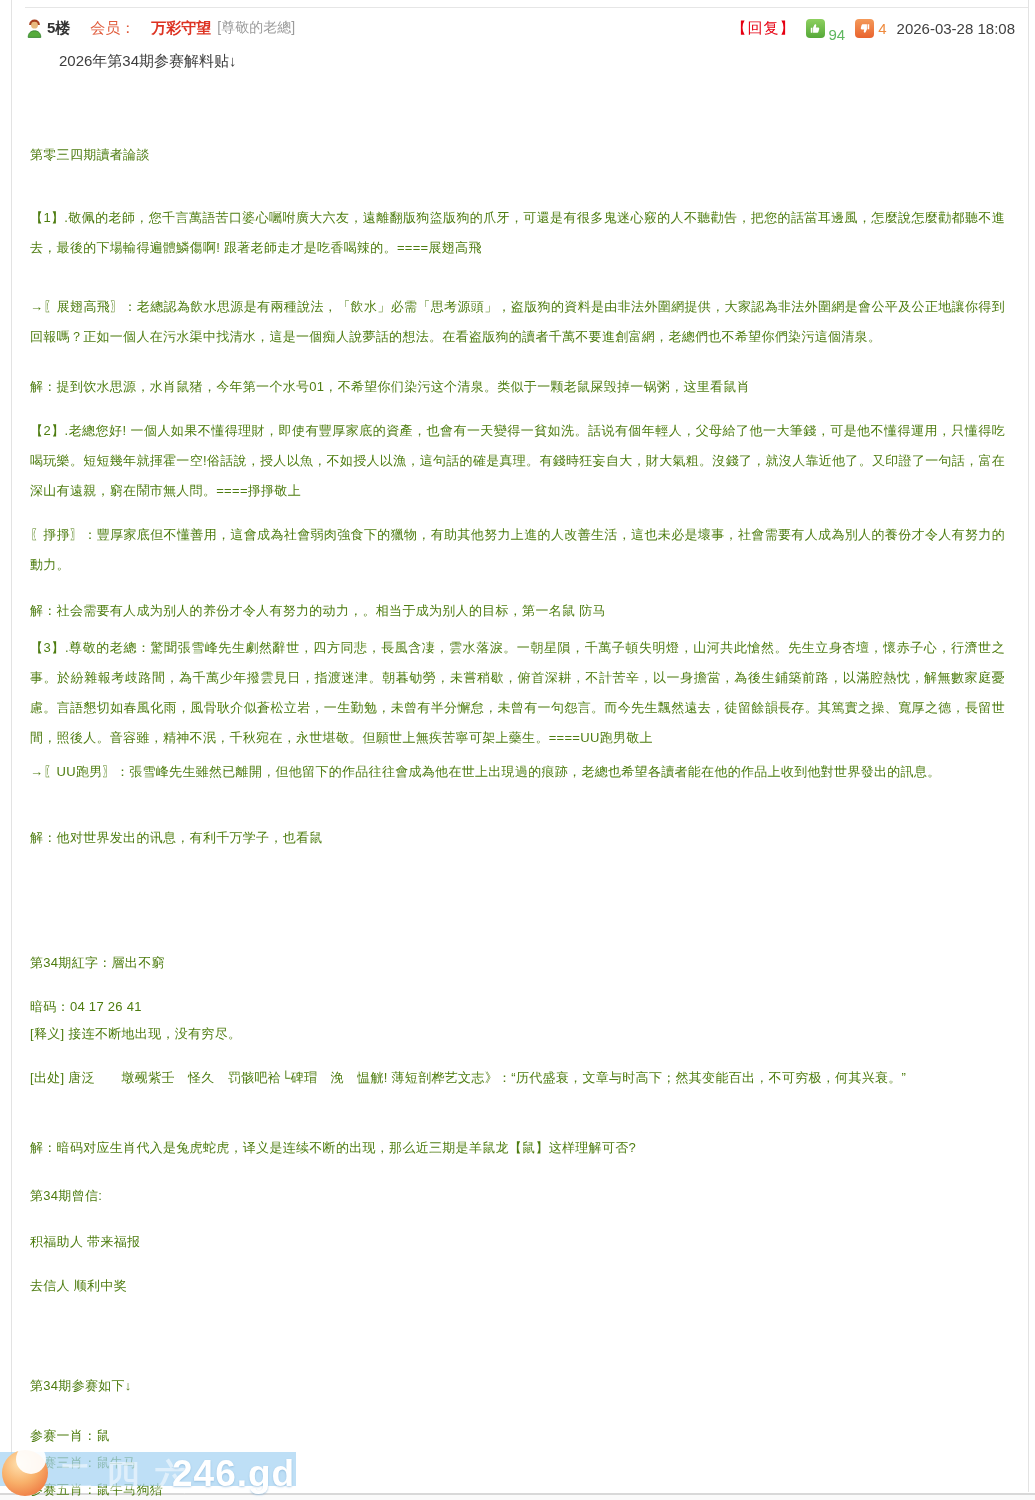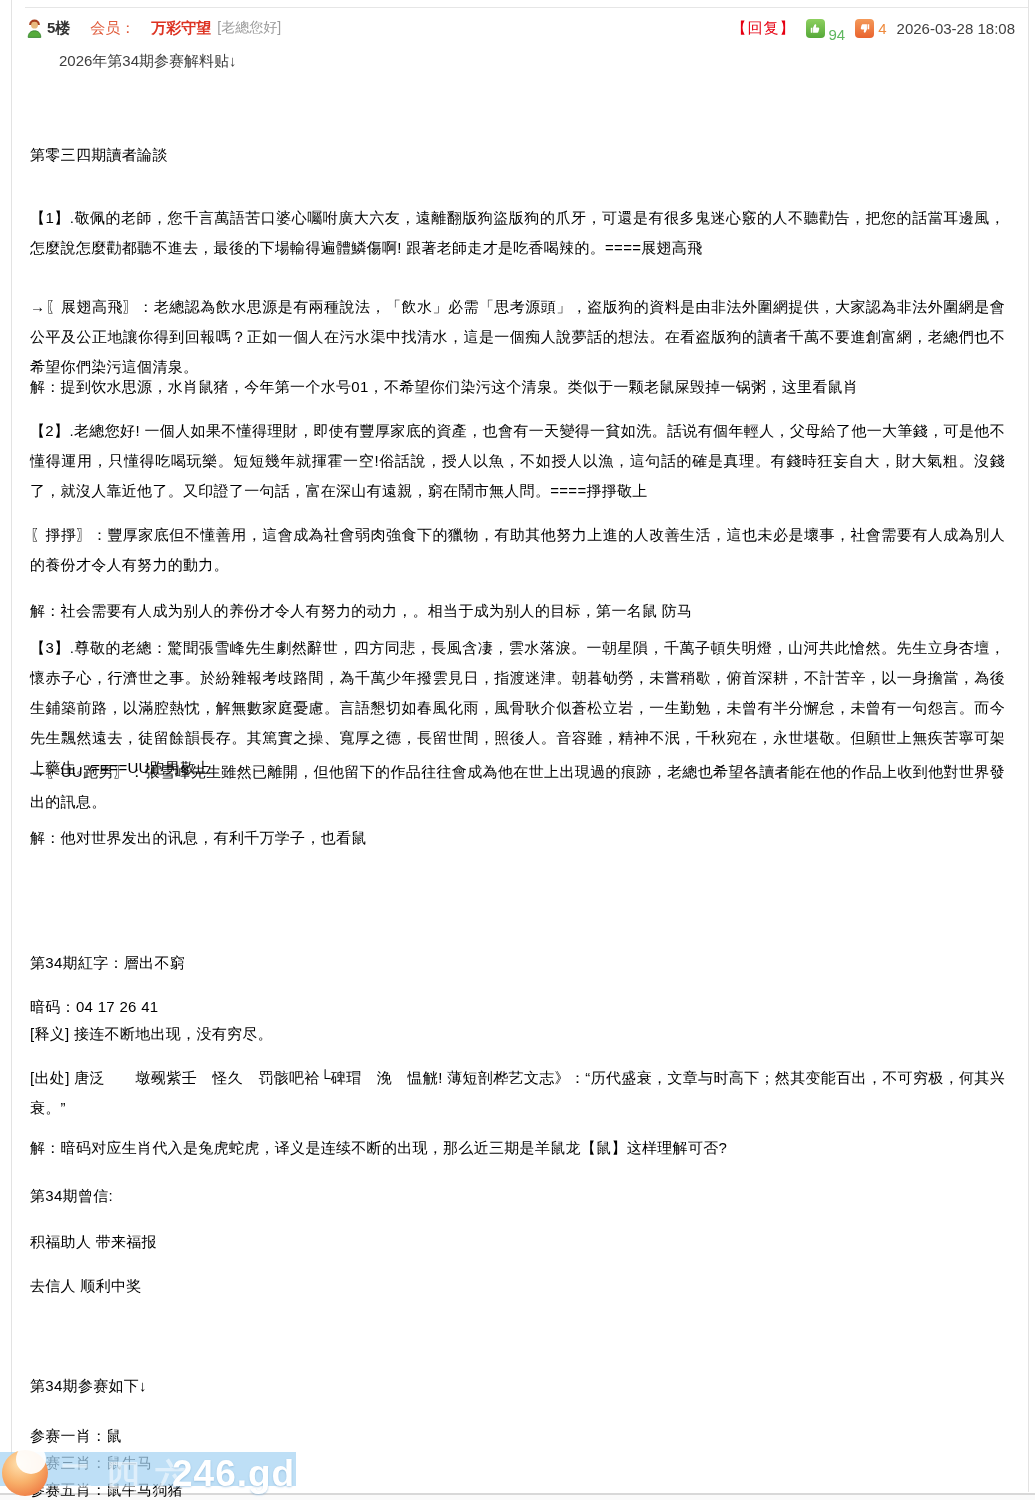--- a/index.html
+++ b/index.html
@@ -31,22 +31,22 @@
   .vote-icon.up{background:linear-gradient(#8ed060,#55a838);}
   .vote-icon.down{background:linear-gradient(#f49a5a,#e9632e);}
   .vote-icon svg{display:block;}
   .like-count{color:#5fb75f;margin-top:12px;}
   .dislike-count{color:#ef8b3e;}
   .timestamp{color:#404040;font-size:15px;}
 
   .subtitle{position:absolute;left:59px;top:52px;font-size:15px;color:#3d3d3d;}
 
   
-  .blk{position:absolute;left:30px;right:30px;margin:0;font-size:15px;
-    line-height:30px;color:#000000;letter-spacing:0.3px;text-align:justify;}
+  .blk{position:absolute;left:30px;right:30px;margin:0;font-size:13px;
+    line-height:30px;color:#4d7c0f;letter-spacing:0.3px;text-align:justify;}
   .blk.single{text-align:left;}
 
   
   .watermark{position:absolute;left:0;top:1452px;width:296px;height:34px;
     background:rgba(165,210,243,0.72);overflow:visible;}
   .wm-logo{position:absolute;left:2px;top:-6px;width:48px;height:56px;}
   .wm-ball{position:absolute;left:0;top:4px;width:46px;height:46px;border-radius:50%;
     background:radial-gradient(circle at 38% 30%,#ffe2b0,#f8b06a 45%,#ef7d45 80%,#e96a3a);}
   .wm-ball::after{content:"";position:absolute;left:14px;top:-6px;width:30px;height:30px;
     border-radius:50%;background:rgba(255,255,255,0.92);}
@@ -69,21 +69,21 @@
     <span class="avatar">
       <svg width="17" height="19" viewBox="0 0 17 19">
         <path d="M3.2 5.2 a5.3 4.6 0 0 1 10.6 0 v0.8 H3.2z" fill="#a8401f"></path>
         <circle cx="8.5" cy="6.2" r="3.4" fill="#e9b97e"></circle>
         <path d="M2.2 18.4 c0-4.4 2.7-6.6 6.3-6.6 s6.3 2.2 6.3 6.6 z" fill="#56ab3c" stroke="#2f7d2a" stroke-width="0.8"></path>
       </svg>
     </span>
     <span class="floor">5楼</span>
     <span class="member-label">会员：</span>
     <span class="username">万彩守望</span>
-    <span class="location">[老總您好]</span>
+    <span class="location">[尊敬的老總]</span>
     <span class="header-right">
       <span class="reply-btn">【回复】</span>
       <span class="vote">
         <span class="vote-icon up">
           <svg width="13" height="13" viewBox="0 0 16 16">
             <path d="M2.2 7h2v6.2h-2z M5 13.2h4.9c.8 0 1.5-.55 1.7-1.3l.95-3.3c.25-.85-.4-1.7-1.3-1.7H8.4l.5-2.6c.13-.72-.42-1.4-1.15-1.4-.43 0-.83.23-1.05.6L5 7z" fill="#ffffff"></path>
           </svg>
         </span>
         <span class="like-count">94</span>
       </span>

